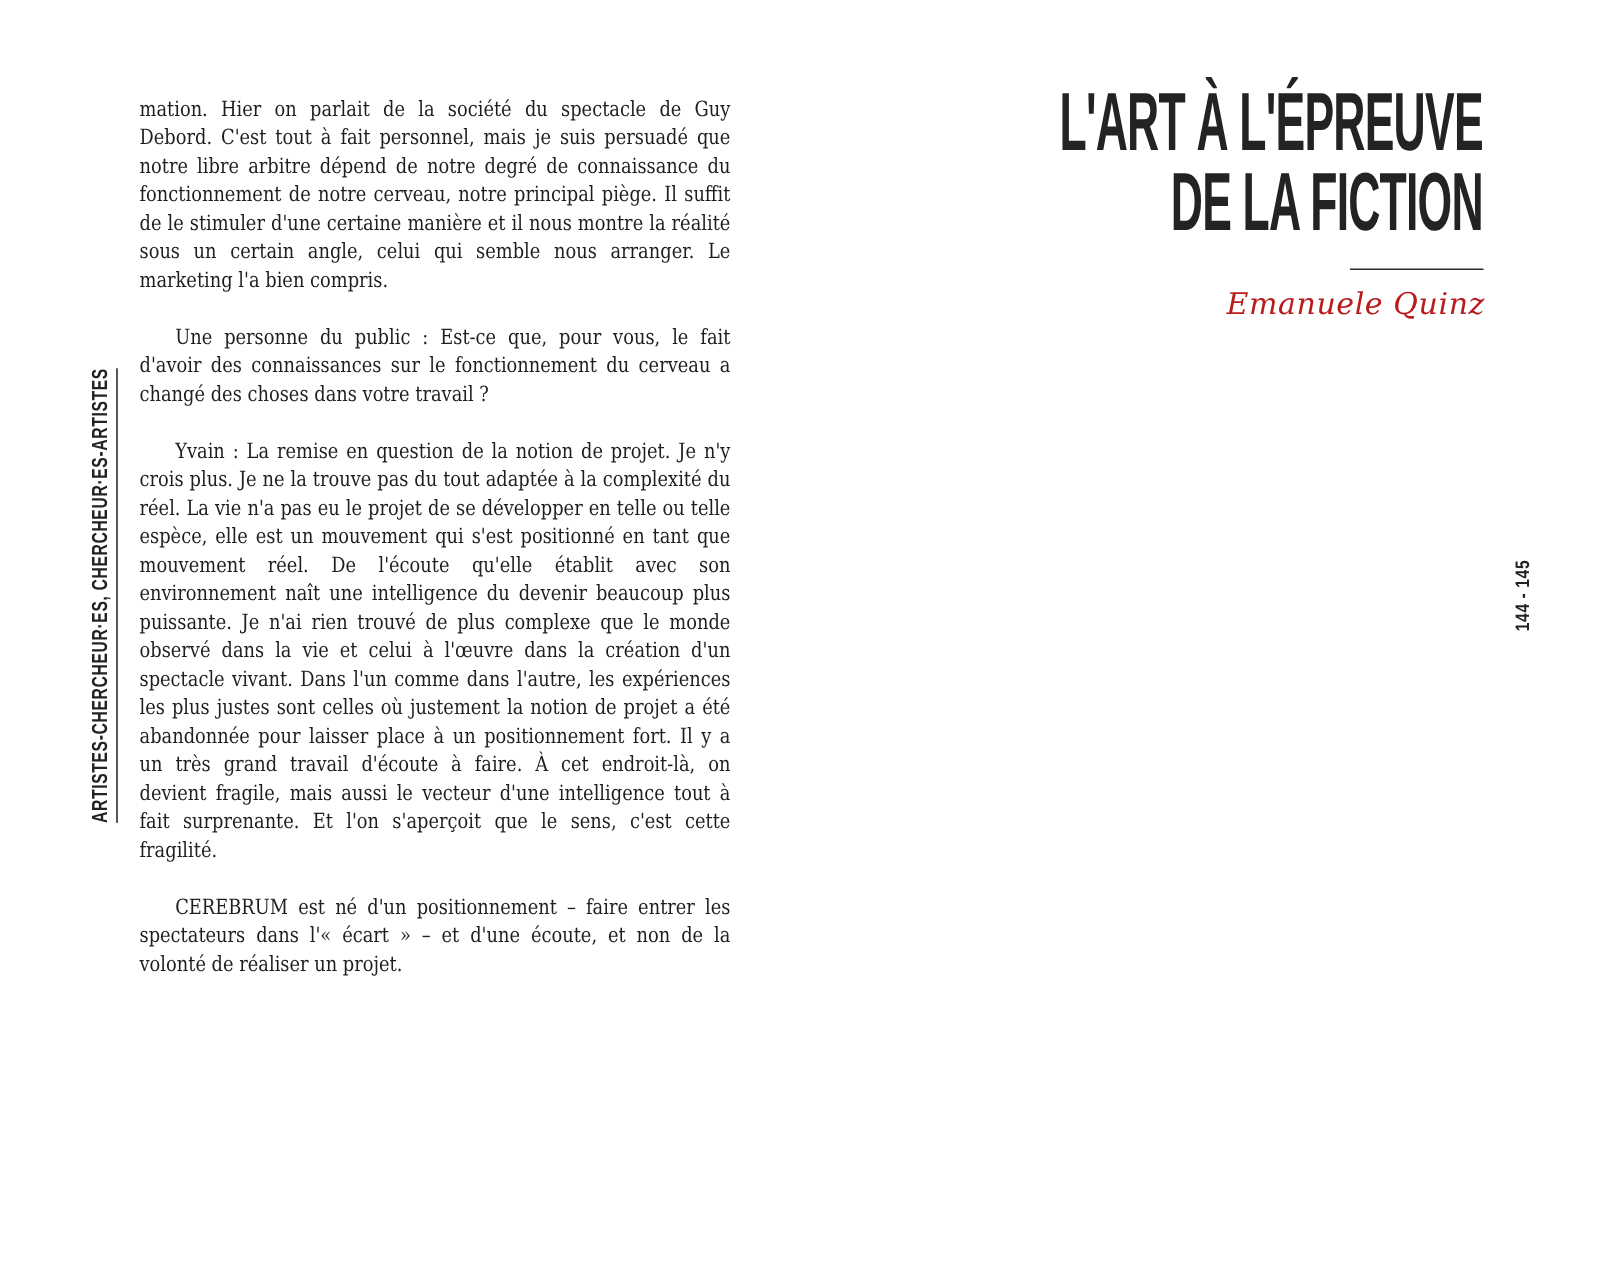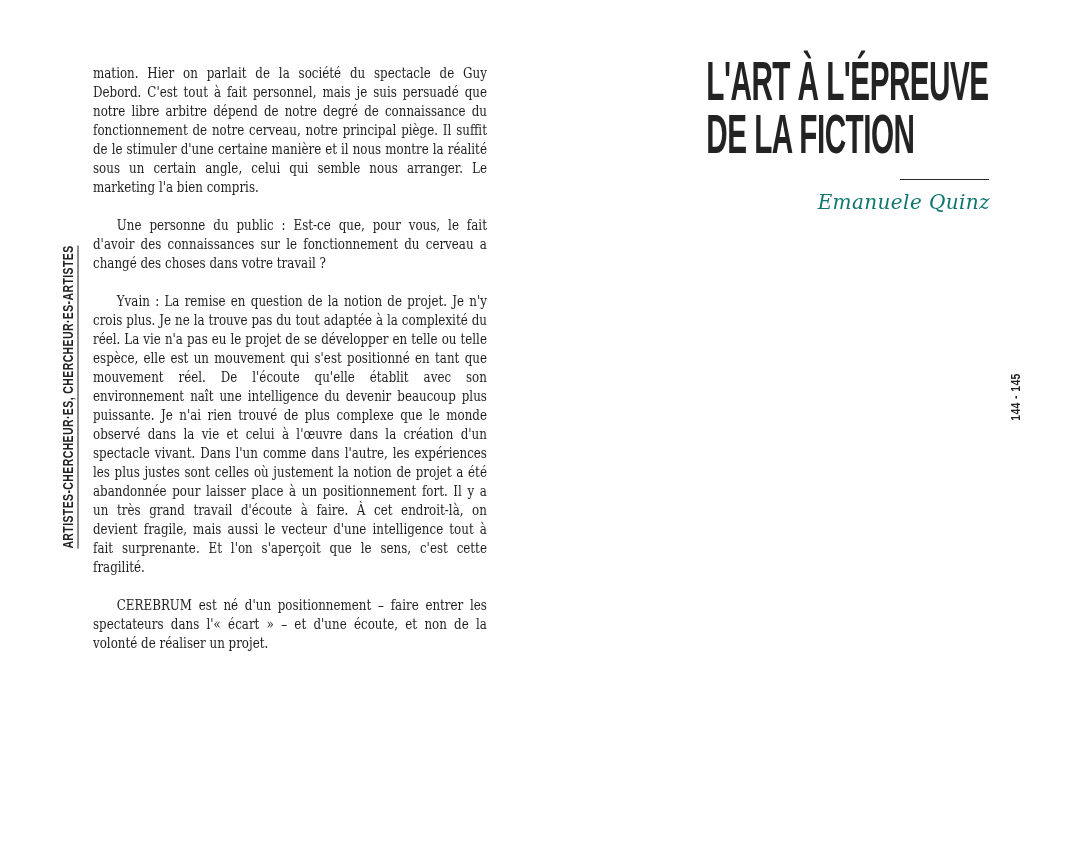--- a/index.html
+++ b/index.html
@@ -50,20 +50,21 @@
   }
   .text-column p.indent {
     text-indent: 28px;
   }
 
   
   .chapter-title {
     position: absolute;
     right: 93px;
     top: 55px;
+    text-align: right;
     color: #232323;
   }
   .title-line {
     font-family: "Liberation Sans", sans-serif;
     font-weight: 700;
     font-size: 55px;
     line-height: 53px;
     letter-spacing: -1px;
     transform: scaleX(0.54);
     transform-origin: 100% 50%;
@@ -80,21 +81,21 @@
   }
 
   .author-name {
     position: absolute;
     right: 92px;
     top: 190px;
     font-family: "DejaVu Serif", serif;
     font-style: italic;
     font-size: 20px;
     letter-spacing: 0.4px;
-    color: #0f766e;
+    color: #b91c1c;
     white-space: nowrap;
   }
 
   .page-number {
     position: absolute;
     left: 1015px;
     top: 397px;
     transform: translate(-50%, -50%) rotate(-90deg) scaleX(0.8);
     transform-origin: center center;
     white-space: nowrap;

